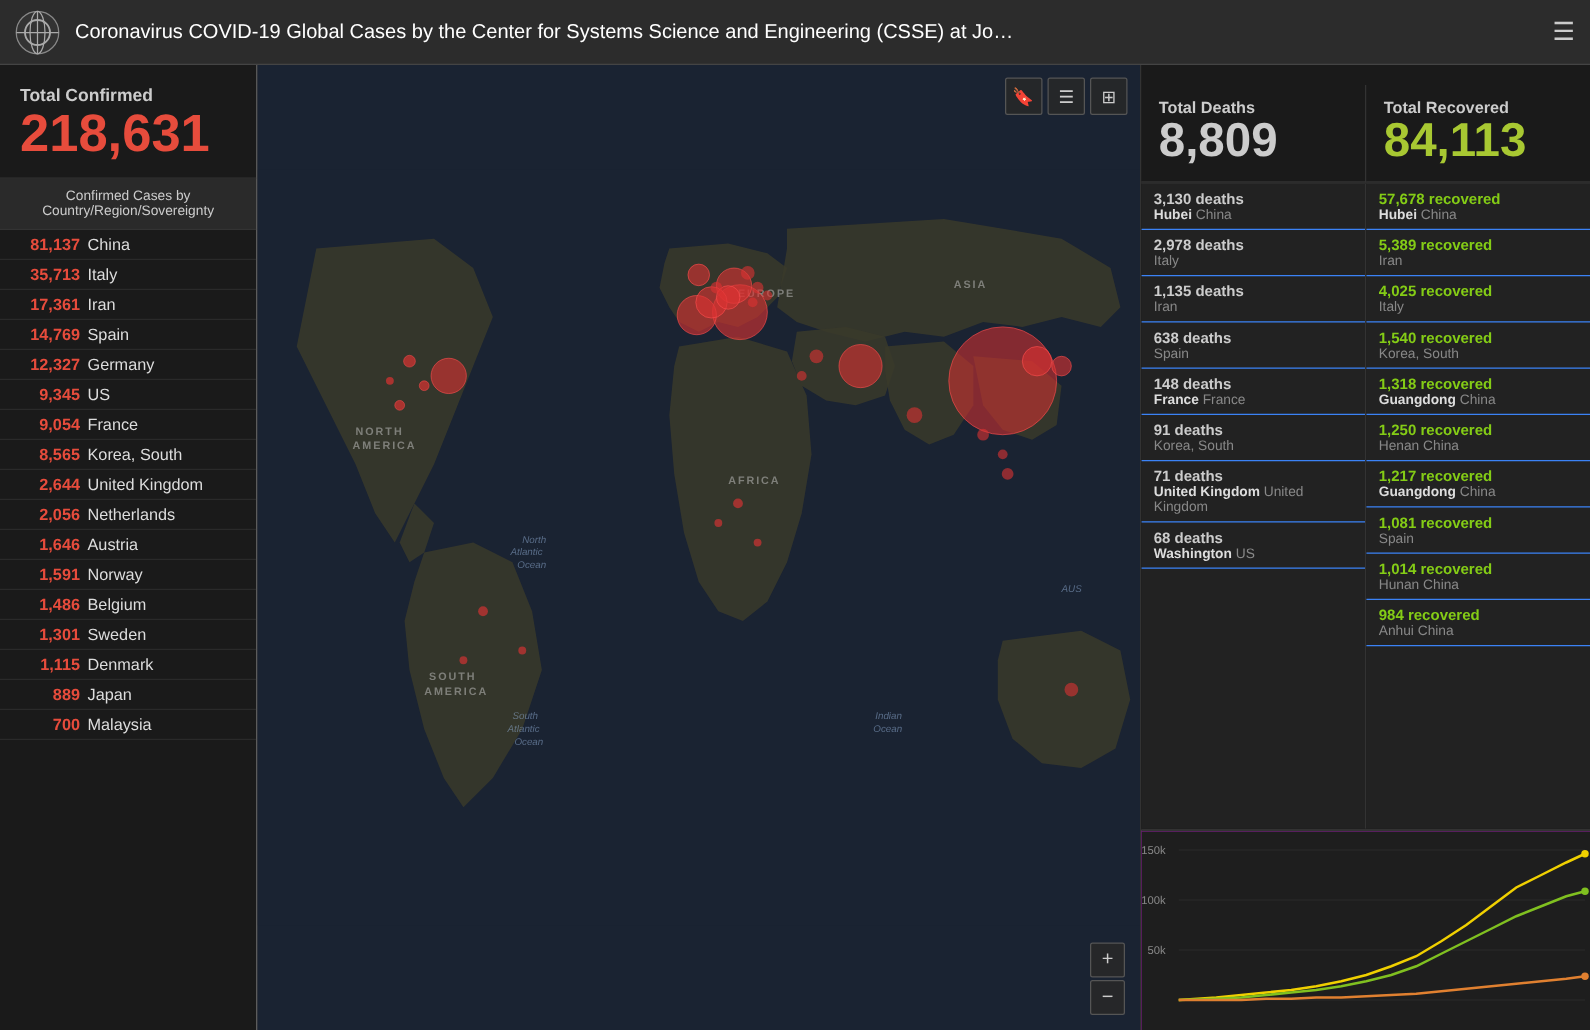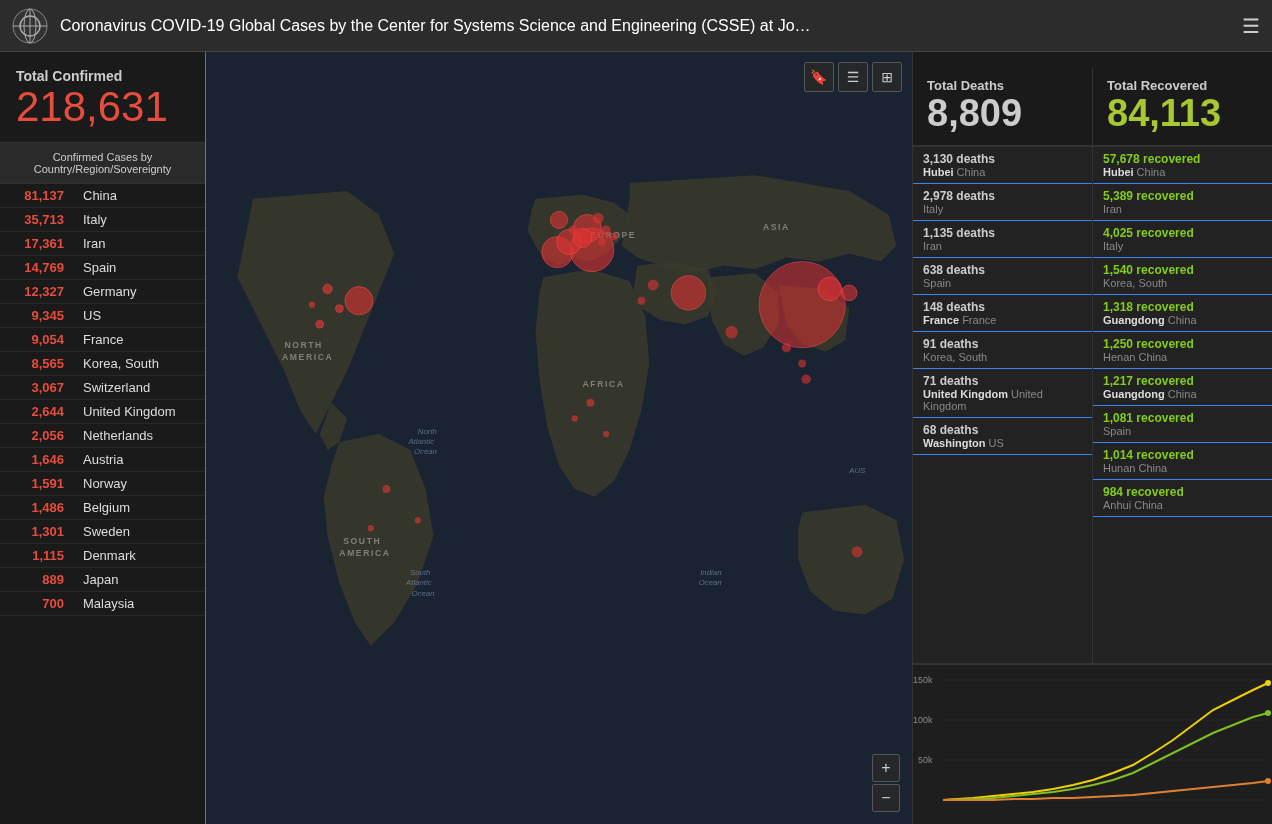--- a/index.html
+++ b/index.html
@@ -56,21 +56,21 @@
       border-bottom: 1px solid #333;
     }
     #total-confirmed-label {
       font-size: 14px;
       color: #ccc;
       font-weight: bold;
     }
     #total-confirmed-value {
       font-size: 42px;
       color: #e74c3c;
-      font-weight: normal;
+      font-weight: bold;
       line-height: 1.1;
     }
 
     #country-list-header {
       background: #2a2a2a;
       padding: 8px 12px;
       font-size: 11px;
       color: #ccc;
       text-align: center;
       border-bottom: 1px solid #333;
@@ -84,21 +84,20 @@
     #country-list::-webkit-scrollbar-track { background: #222; }
     #country-list::-webkit-scrollbar-thumb { background: #555; }
 
     .country-item {
       display: flex;
       align-items: center;
       padding: 4px 12px;
       font-size: 13px;
       border-bottom: 1px solid #2a2a2a;
       cursor: pointer;
-      gap: 13px;
     }
     .country-count {
       color: #e74c3c;
       font-weight: bold;
       margin-right: 6px;
       min-width: 52px;
       text-align: right;
     }
     .country-name {
       color: #ddd;
@@ -287,24 +286,20 @@
         </div>
         <div class="country-item">
           <span class="country-count">9,054</span>
           <span class="country-name">France</span>
         </div>
         <div class="country-item">
           <span class="country-count">8,565</span>
           <span class="country-name">Korea, South</span>
         </div>
         <div class="country-item">
-          <span class="country-count">3,067</span>
-          <span class="country-name">Switzerland</span>
-        </div>
-        <div class="country-item">
           <span class="country-count">2,644</span>
           <span class="country-name">United Kingdom</span>
         </div>
         <div class="country-item">
           <span class="country-count">2,056</span>
           <span class="country-name">Netherlands</span>
         </div>
         <div class="country-item">
           <span class="country-count">1,646</span>
           <span class="country-name">Austria</span>

